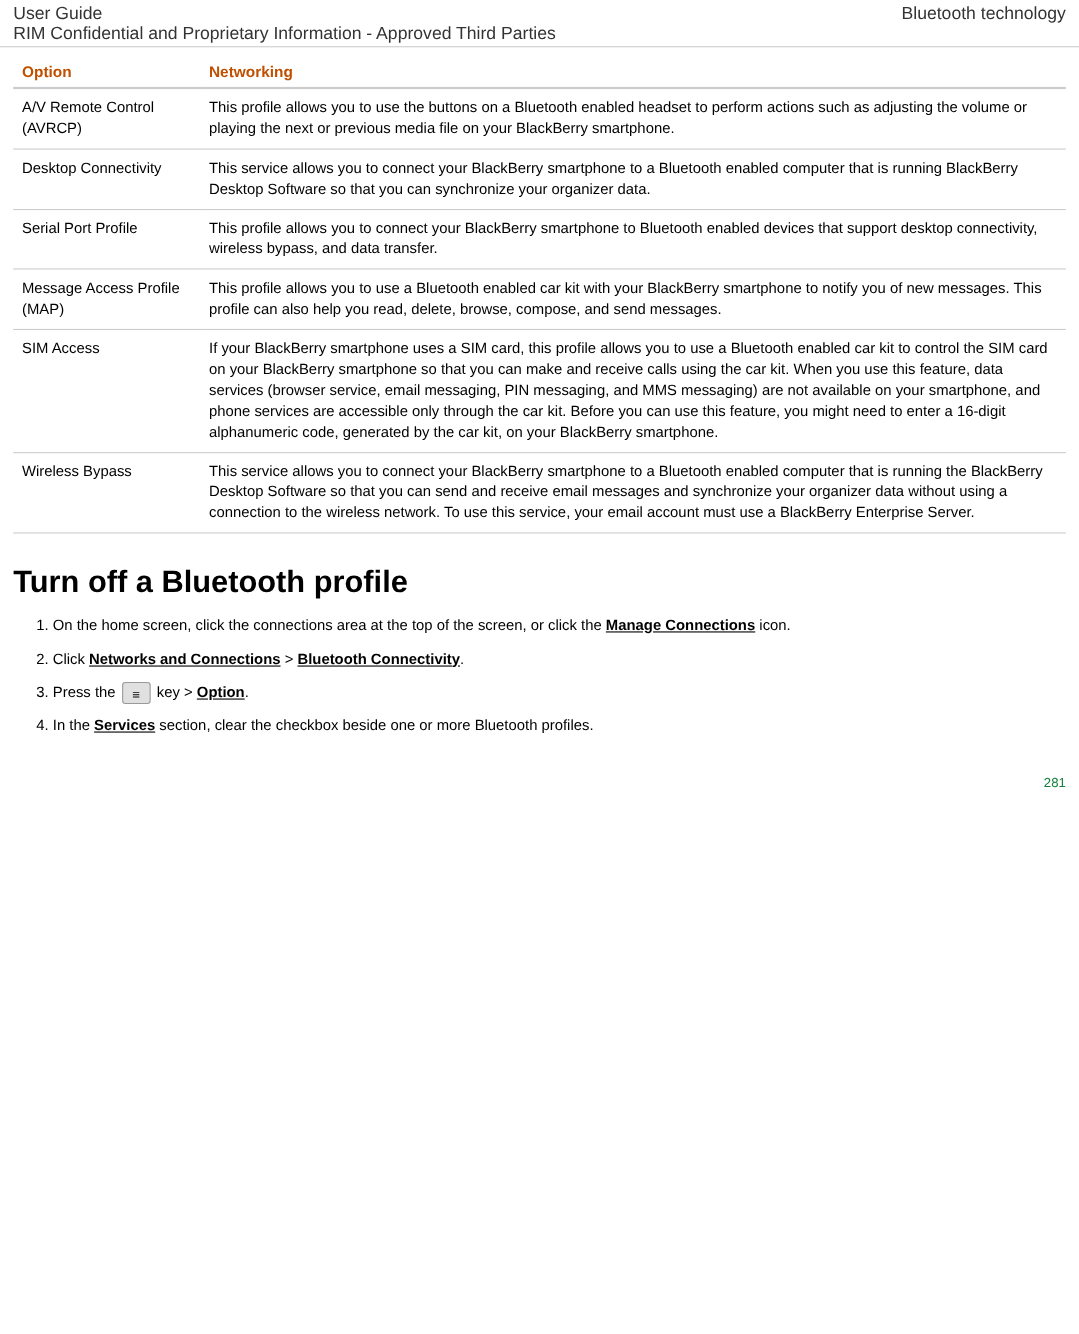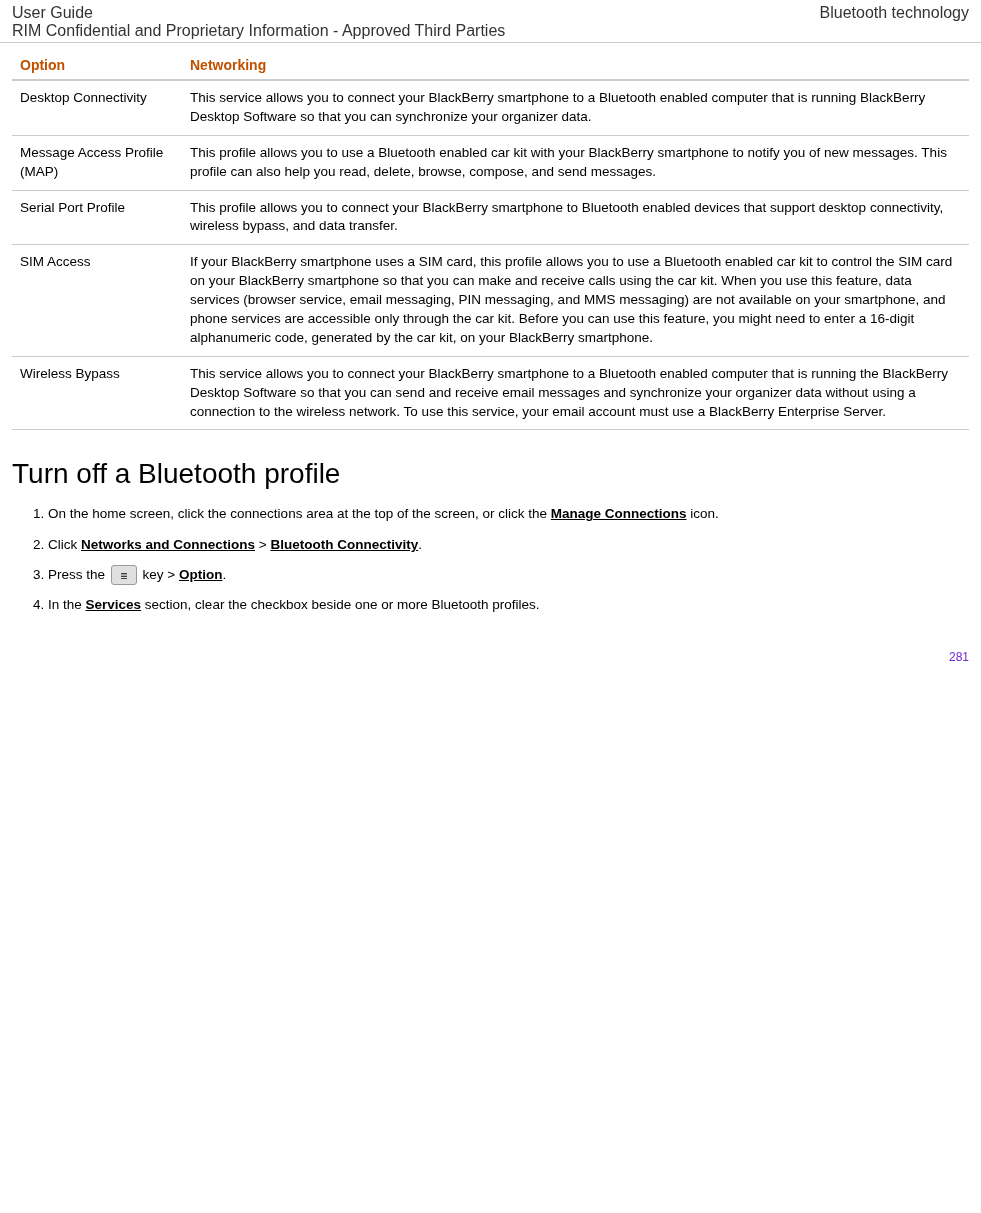--- a/index.html
+++ b/index.html
@@ -56,21 +56,21 @@
     }
 
     table tbody tr td:first-child {
       width: 170px;
       font-weight: normal;
     }
 
     
     .section-heading {
       font-size: 28px;
-      font-weight: normal;
+      font-weight: bold;
       margin: 28px 0 14px 0;
       color: #000;
     }
 
     
     .steps-list {
       margin: 0 0 0 16px;
       padding: 0;
     }
 
@@ -96,21 +96,21 @@
       text-align: center;
       line-height: 20px;
       font-size: 12px;
       vertical-align: middle;
       margin: 0 2px;
     }
 
     .page-number {
       text-align: right;
       font-size: 12px;
-      color: #6d28d9;
+      color: #15803d;
       padding: 4px 12px;
     }
   </style>
 </head>
 <body>
 
 <div class="page-header">
   <span>User Guide<br>RIM Confidential and Proprietary Information - Approved Third Parties</span>
   <span>Bluetooth technology</span>
 </div>
@@ -118,31 +118,35 @@
 <div class="content-area">
 
   <table>
     <thead>
       <tr>
         <th>Option</th>
         <th>Networking</th>
       </tr>
     </thead>
     <tbody id="table-body">
+    <tr>
+          <td>A/V Remote Control (AVRCP)</td>
+          <td>This profile allows you to use the buttons on a Bluetooth enabled headset to perform actions such as adjusting the volume or playing the next or previous media file on your BlackBerry smartphone.</td>
+        </tr>
         <tr>
           <td>Desktop Connectivity</td>
           <td>This service allows you to connect your BlackBerry smartphone to a Bluetooth enabled computer that is running BlackBerry Desktop Software so that you can synchronize your organizer data.</td>
         </tr>
         <tr>
+          <td>Serial Port Profile</td>
+          <td>This profile allows you to connect your BlackBerry smartphone to Bluetooth enabled devices that support desktop connectivity, wireless bypass, and data transfer.</td>
+        </tr>
+        <tr>
           <td>Message Access Profile (MAP)</td>
           <td>This profile allows you to use a Bluetooth enabled car kit with your BlackBerry smartphone to notify you of new messages. This profile can also help you read, delete, browse, compose, and send messages.</td>
-        </tr>
-        <tr>
-          <td>Serial Port Profile</td>
-          <td>This profile allows you to connect your BlackBerry smartphone to Bluetooth enabled devices that support desktop connectivity, wireless bypass, and data transfer.</td>
         </tr>
         <tr>
           <td>SIM Access</td>
           <td>If your BlackBerry smartphone uses a SIM card, this profile allows you to use a Bluetooth enabled car kit to control the SIM card on your BlackBerry smartphone so that you can make and receive calls using the car kit. When you use this feature, data services (browser service, email messaging, PIN messaging, and MMS messaging) are not available on your smartphone, and phone services are accessible only through the car kit. Before you can use this feature, you might need to enter a 16-digit alphanumeric code, generated by the car kit, on your BlackBerry smartphone.</td>
         </tr>
         <tr>
           <td>Wireless Bypass</td>
           <td>This service allows you to connect your BlackBerry smartphone to a Bluetooth enabled computer that is running the BlackBerry Desktop Software so that you can send and receive email messages and synchronize your organizer data without using a connection to the wireless network. To use this service, your email account must use a BlackBerry Enterprise Server.</td>
         </tr>
       </tbody>

